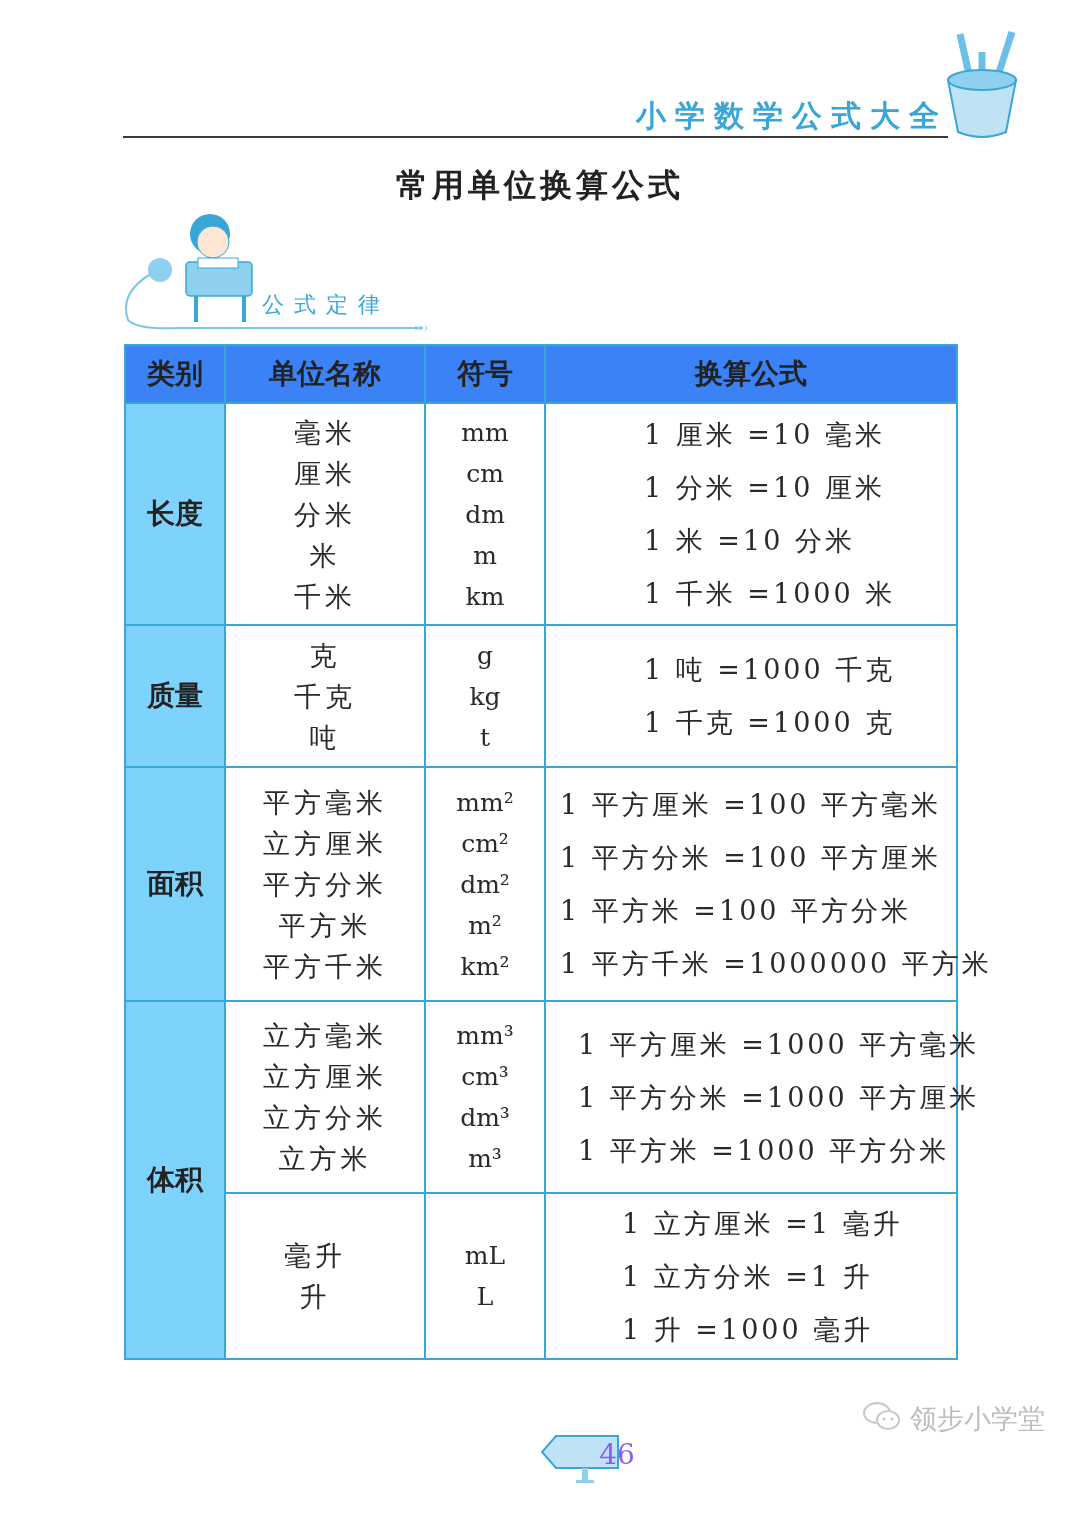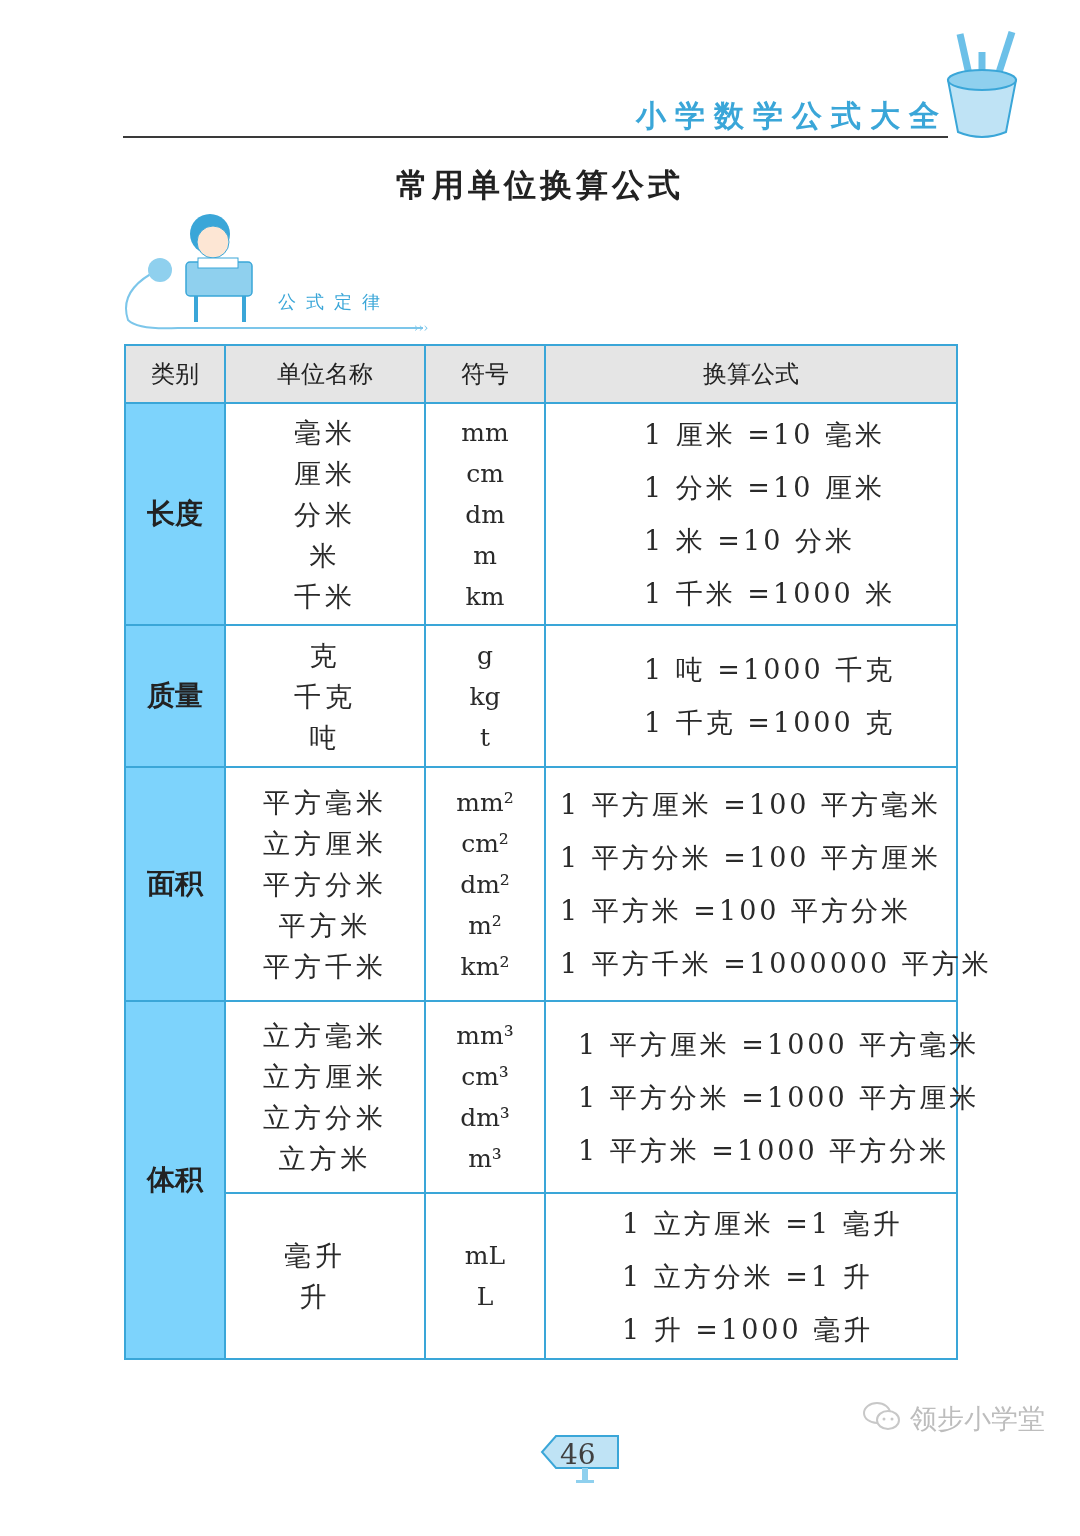--- a/index.html
+++ b/index.html
@@ -6,36 +6,36 @@
   body { width:1080px; height:1536px; background:#ffffff; position:relative; overflow:hidden;
          font-family:"DejaVu Serif", serif; color:#2a2a2a; }
   .header-line { position:absolute; left:123px; top:136px; width:825px; height:2px; background:#3a3a3a; }
   .book-title { position:absolute; left:636px; top:96px; font-family:"DejaVu Sans", sans-serif;
                 font-weight:bold; font-size:30px; letter-spacing:9px; color:#3aa6d8; }
   .pencil-cup { position:absolute; left:942px; top:28px; width:80px; height:112px; }
   .page-title { position:absolute; left:0; width:1080px; top:164px; text-align:center;
                 font-family:"DejaVu Sans", sans-serif; font-weight:bold; font-size:32px; letter-spacing:4px; color:#222; }
   .section-deco { position:absolute; left:118px; top:200px; width:330px; height:140px; }
   .section-label { position:absolute; left:262px; top:290px; font-family:"DejaVu Sans", sans-serif;
-                   font-size:18px; letter-spacing:10px; color:#3aa6d8;margin-left:16px; }
+                   font-size:22px; letter-spacing:10px; color:#3aa6d8; }
   table.units { position:absolute; left:124px; top:344px; width:832px; border-collapse:collapse;
                 table-layout:fixed; }
   table.units td, table.units th { border:2px solid #3aa6d8; padding:0; vertical-align:middle; }
-  table.units th { background:#e5e5e5; height:56px; font-family:"DejaVu Sans", sans-serif;
-                   font-weight:normal; font-size:24px; color:#222; }
+  table.units th { background:#3b82f6; height:56px; font-family:"DejaVu Sans", sans-serif;
+                   font-weight:bold; font-size:28px; color:#222; }
   td.cat { background:#7dd3fc; text-align:center; font-family:"DejaVu Sans", sans-serif;
            font-weight:bold; font-size:28px; color:#222; }
   .stack { display:flex; flex-direction:column; align-items:center; }
   .stack span { display:block; font-size:27px; line-height:41px; letter-spacing:4px; }
   .sym span { letter-spacing:0; font-size:25px; }
   .formulas { display:flex; flex-direction:column; }
   .formulas span { display:block; font-size:27px; line-height:53px; letter-spacing:3px; white-space:nowrap; }
   .page-num { position:absolute; left:538px; top:1434px; width:84px; height:52px; }
-  .page-num-text { position:absolute; left:560px; top:1438px; width:50px; 
-                   font-size:28px; color:#404040; }
+  .page-num-text { position:absolute; left:592px; top:1438px; width:50px; text-align:center;
+                   font-size:28px; color:#8b5cf6; }
   .watermark { position:absolute; left:862px; top:1400px; display:flex; align-items:center; gap:8px;
                color:#bdbdbd; font-family:"DejaVu Sans", sans-serif; font-size:27px; }
 </style>
 </head>
 <body>
 
 <div class="book-title">小学数学公式大全</div>
 <svg class="pencil-cup" viewBox="0 0 80 112">
   <line x1="30" y1="60" x2="18" y2="6" stroke="#6cc0e8" stroke-width="7"></line>
   <line x1="40" y1="62" x2="40" y2="24" stroke="#6cc0e8" stroke-width="7"></line>

